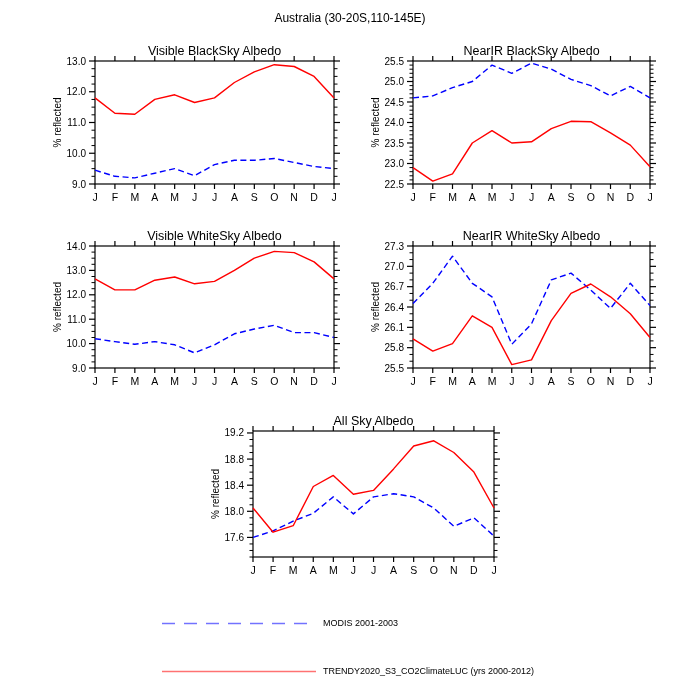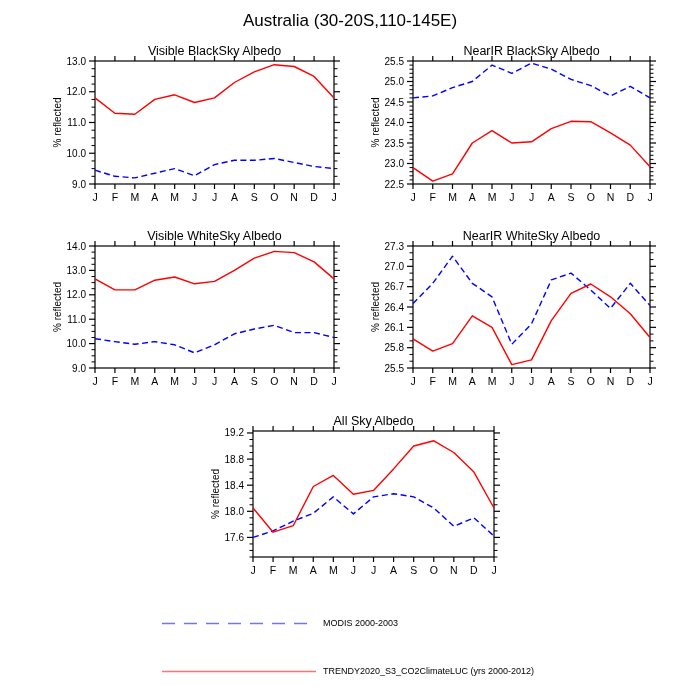--- a/index.html
+++ b/index.html
@@ -2,21 +2,21 @@
 <html><head>
 <meta charset="utf-8">
 <style>
   html,body{margin:0;padding:0;}
   body{
     width:700px;height:700px;background:#ffffff;position:relative;
     font-family:"Liberation Sans", sans-serif;color:#000;overflow:hidden;
   }
   .main-title{
     position:absolute;top:11px;left:0;width:700px;text-align:center;
-    font-size:17px;color:#000;
+    font-size:12px;color:#000;
   }
   #plots{position:absolute;left:0;top:0;}
   #plots text{font-family:"Liberation Sans", sans-serif;fill:#000;}
   .legend-row{position:absolute;left:162px;display:flex;align-items:center;gap:7px;height:10px;}
   .legend-label{font-size:9px;color:#000;white-space:nowrap;}
 </style>
 </head>
 <body>
 
 <div class="main-title">Australia (30-20S,110-145E)</div>
@@ -487,21 +487,21 @@
     <text x="219" y="494" text-anchor="middle" font-size="10px" transform="rotate(-90 219 494)">% reflected</text>
     <text x="373.5" y="425" text-anchor="middle" font-size="12.5px">All Sky Albedo</text>
     <polyline points="253.0,537.4 273.1,530.9 293.2,521.1 313.3,513.3 333.3,496.9 353.4,513.9 373.5,496.9 393.6,493.7 413.7,496.9 433.8,508.0 453.8,526.3 473.9,517.8 494.0,536.1" fill="none" stroke="#0000ff" stroke-width="1.4" stroke-linejoin="round" stroke-dasharray="6 3.5"></polyline>
     <polyline points="253.0,508.0 273.1,532.2 293.2,525.7 313.3,486.5 333.3,475.4 353.4,494.3 373.5,490.4 393.6,468.9 413.7,446.0 433.8,440.8 453.8,452.5 473.9,472.1 494.0,508.0" fill="none" stroke="#ff0000" stroke-width="1.4" stroke-linejoin="round"></polyline>
   </svg>
 
 <div class="legend-row" style="top:618px;">
   <svg width="154" height="5">
     <line x1="0" y1="2.5" x2="154" y2="2.5" stroke-width="1.3" stroke-dasharray="13 9" opacity="0.55" stroke="#0000ff"></line>
   </svg>
-  <span class="legend-label">MODIS 2000-2003</span>
+  <span class="legend-label">MODIS 2001-2003</span>
 </div>
 
 <div class="legend-row" style="top:666px;">
   <svg width="154" height="5">
     <line x1="0" y1="2.5" x2="154" y2="2.5" stroke-width="1.3" opacity="0.55" stroke="#ff0000"></line>
   </svg>
   <span class="legend-label">TRENDY2020_S3_CO2ClimateLUC (yrs 2000-2012)</span>
 </div>
 
 </body></html>

